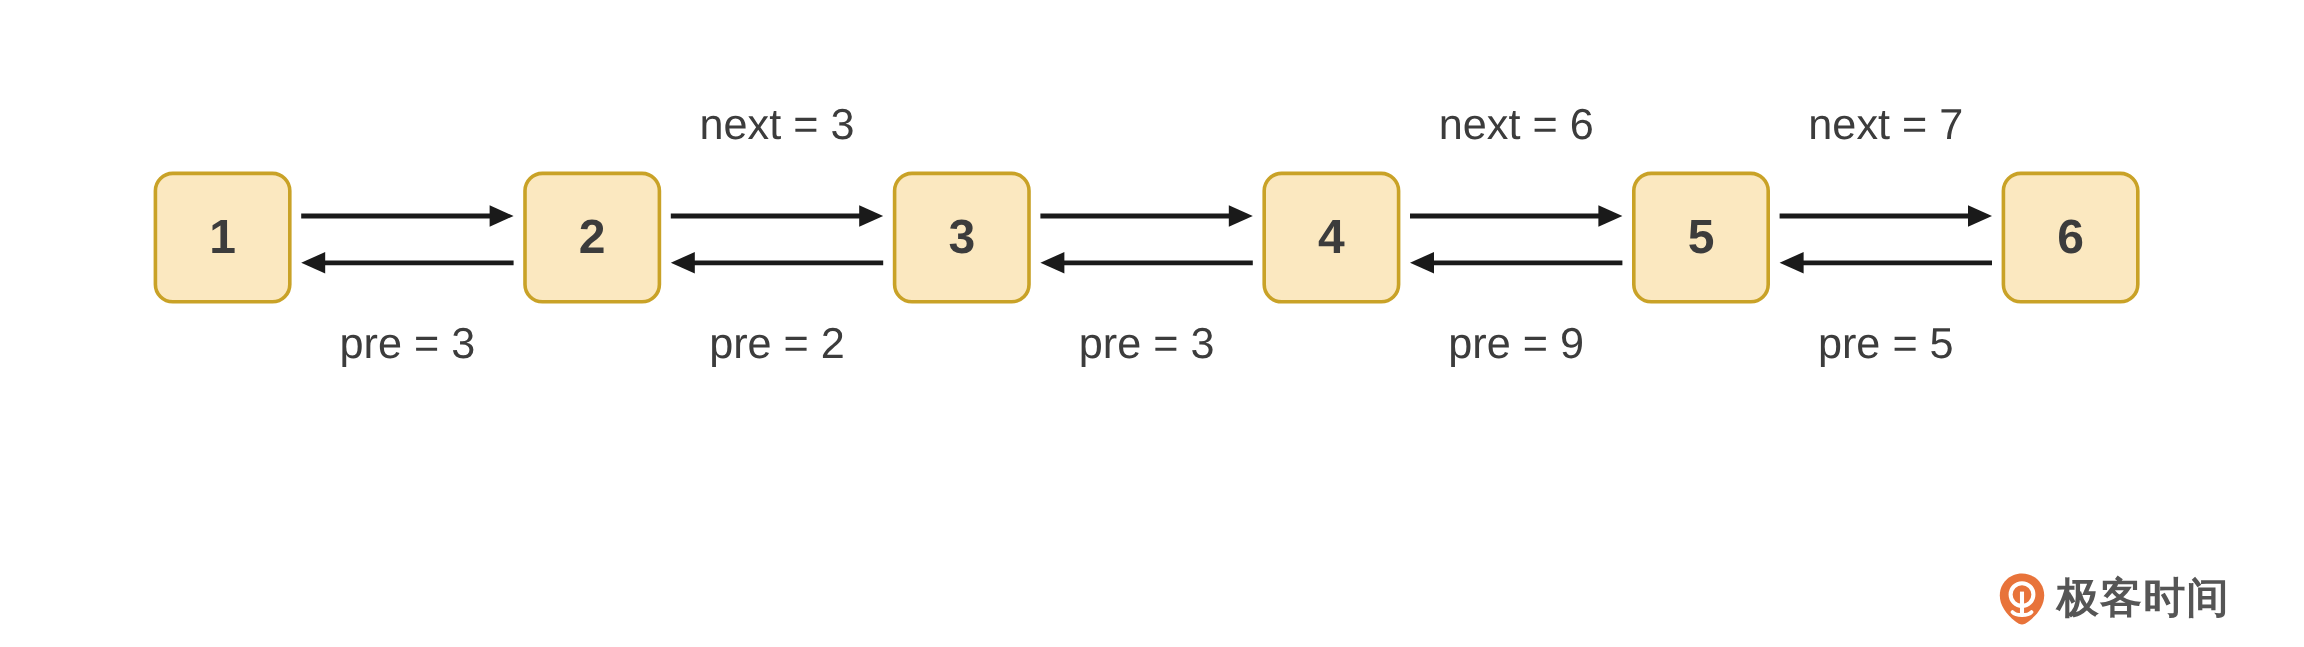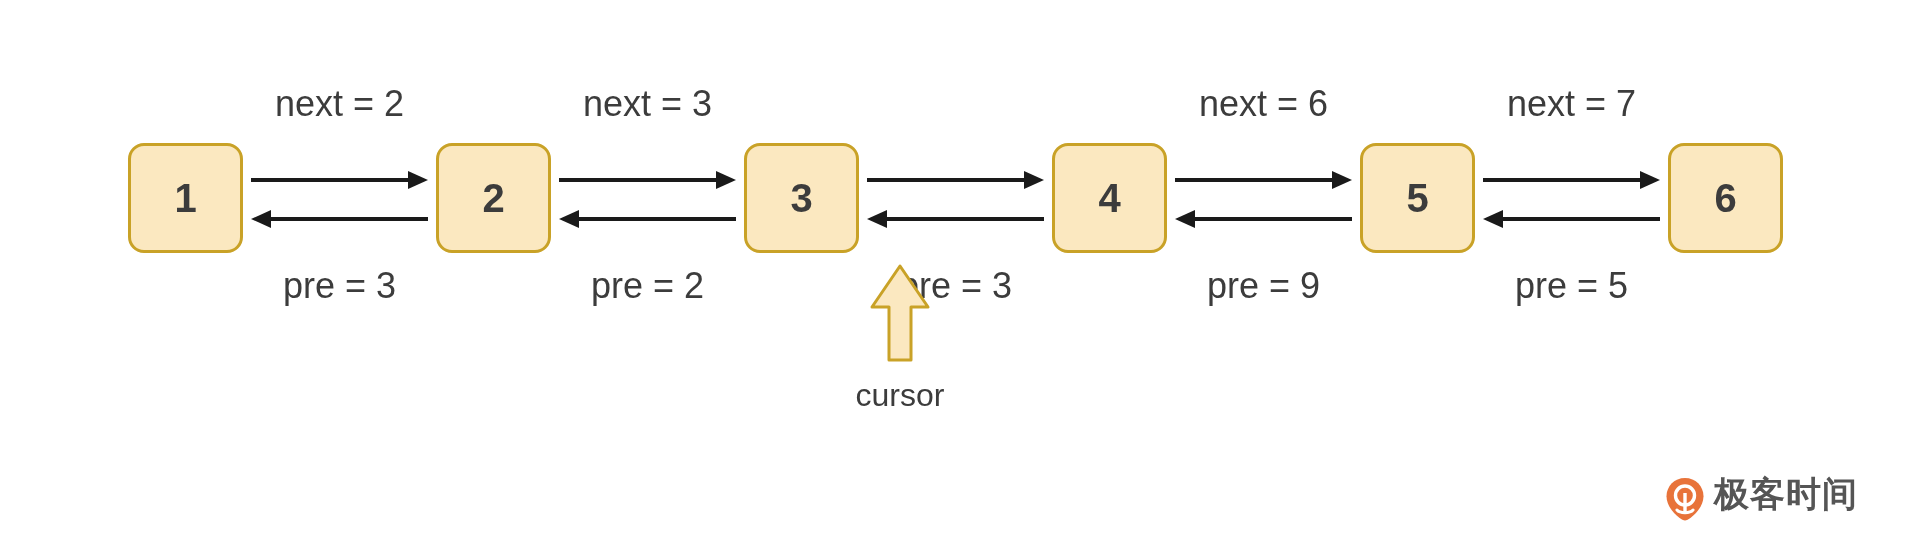--- a/index.html
+++ b/index.html
@@ -94,21 +94,21 @@
     color: #3c3c3c;
     line-height: 1;
   }
 
   
   #watermark {
     position: absolute;
     right: 62px;
     bottom: 18px;
     display: flex;
-    align-items: flex-start;
+    align-items: center;
     gap: 9px;
   }
 
   #watermark-text {
     font-size: 35px;
     font-weight: bold;
     color: #555555;
     letter-spacing: 1px;
     line-height: 1;
     font-family: "DejaVu Sans", sans-serif;
@@ -119,21 +119,20 @@
 
 <div id="stage">
 
   <div id="list-row">
 
     <div class="node">
       <span class="node-value">1</span>
     </div>
 
     <div class="link">
-      <span class="link-label next">next = 2</span>
       <svg class="arrow-svg" viewBox="0 0 177 70">
         <line x1="0" y1="17" x2="160" y2="17" stroke="#1a1a1a" stroke-width="4"></line>
         <polygon points="177,17 157,8 157,26" fill="#1a1a1a"></polygon>
         <line x1="177" y1="56" x2="17" y2="56" stroke="#1a1a1a" stroke-width="4"></line>
         <polygon points="0,56 20,47 20,65" fill="#1a1a1a"></polygon>
       </svg>
       <span class="link-label pre">pre = 3</span>
     </div>
 
     <div class="node">
@@ -194,26 +193,20 @@
       </svg>
       <span class="link-label pre">pre = 5</span>
     </div>
 
     <div class="node">
       <span class="node-value">6</span>
     </div>
 
   </div>
 
-  <div id="cursor-group">
-    <svg id="cursor-arrow-svg" width="62" height="100" viewBox="0 0 62 100">
-      <polygon points="31,3 59,44 42,44 42,97 20,97 20,44 3,44" fill="#fbe8c0" stroke="#c9a227" stroke-width="3" stroke-linejoin="round"></polygon>
-    </svg>
-    <div id="cursor-label">cursor</div>
-  </div>
 
   <div id="watermark">
     <svg width="40" height="44" viewBox="0 0 40 44">
       <path d="M20 1 C30.5 1 38.5 9.2 38.5 19.2 C38.5 27 33.5 34.5 26 40.5 C23.6 42.4 21.4 43.5 20 43.5 C18.6 43.5 16.4 42.4 14 40.5 C6.5 34.5 1.5 27 1.5 19.2 C1.5 9.2 9.5 1 20 1 Z" fill="#e8733a"></path>
       <circle cx="20" cy="18.5" r="9.5" fill="none" stroke="#ffffff" stroke-width="3.4"></circle>
       <rect x="18.3" y="16" width="3.4" height="19" fill="#ffffff"></rect>
       <path d="M12 33 C15 36.5 25 36.5 28 33" fill="none" stroke="#ffffff" stroke-width="3" stroke-linecap="round"></path>
     </svg>
     <span id="watermark-text">极客时间</span>
   </div>

